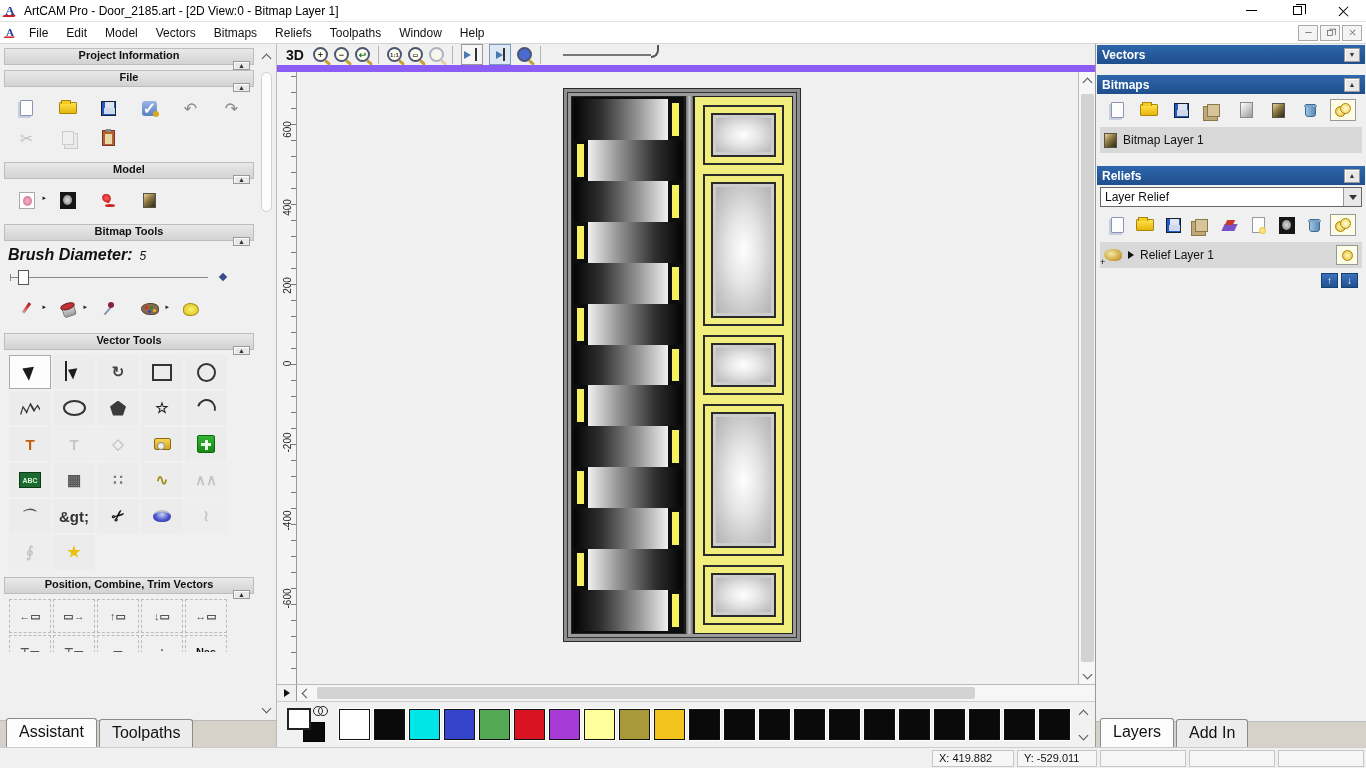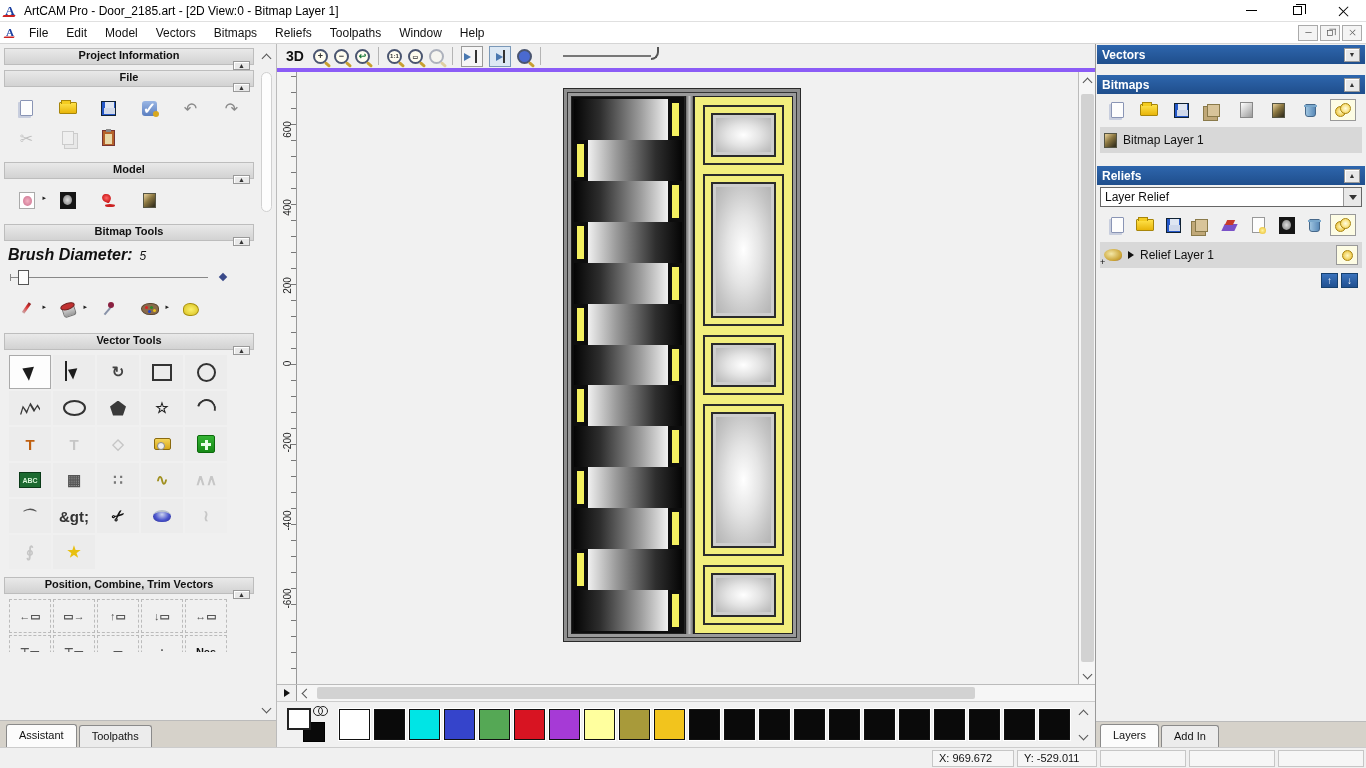--- a/index.html
+++ b/index.html
@@ -137,27 +137,27 @@
   .lp-scroll { position:absolute; right:2px; top:2px; bottom:28px; width:15px; }
   .lp-scroll .chev { position:absolute; left:0; width:15px; height:15px; color:#555; font-size:11px; text-align:center; line-height:13px; }
   .lp-scroll .chev.up { top:6px; } .lp-scroll .chev.down { bottom:2px; }
   .lp-scroll .thumb { position:absolute; left:2px; top:26px; width:11px; height:140px; background:#fdfdfd; border:1px solid #d0d0d0; border-radius:6px; }
   .chevron { display:inline-block; width:7px; height:7px; border-left:1.6px solid #555; border-bottom:1.6px solid #555; }
   .chev-up { transform:rotate(135deg); } .chev-down { transform:rotate(-45deg); }
   .chev-left { transform:rotate(45deg); }
 
   
   .lp-tabs { position:absolute; left:0; bottom:0; width:100%; height:27px; background:#d6d2ca; display:flex; align-items:flex-end; padding-left:6px; border-top:1px solid #bbb; }
-  .atab { background:#f4f4f4; border:1px solid #8a8a8a; border-bottom:none; border-radius:3px 3px 0 0; padding:4px 12px 5px 12px; font-size:11px; position:relative; }
+  .atab { background:#f4f4f4; border:1px solid #8a8a8a; border-bottom:none; border-radius:3px 3px 0 0; padding:4px 12px 5px 12px; font-size:16px; position:relative; }
   .atab.active { background:#fcfcfc; z-index:2; padding-bottom:6px; }
   .atab.inactive { background:#ececec; margin-left:2px; }
 
   
   .canvas-col { flex:1; display:flex; flex-direction:column; background:#f0f0f0; min-width:0; }
-  .canvas-toolbar { height:28px; display:flex; align-items:center; padding:0 6px; gap:6px; border-bottom:4px solid #8b5cf6; }
+  .canvas-toolbar { height:28px; display:flex; align-items:center; padding:0 6px; gap:6px; border-bottom:7px solid #8b5cf6; }
   .t3d { font-weight:bold; font-size:14px; padding:1px 3px; }
   .mag { position:relative; width:15px; height:15px; border:2px solid #4a5570; border-radius:50%; background:#fffdf0; display:flex; align-items:center; justify-content:center; font-size:9px; font-weight:bold; color:#333; }
   .mag::after { content:""; position:absolute; width:7px; height:3px; background:#c8a030; bottom:-4px; right:-5px; transform:rotate(40deg); border-radius:2px; }
   .mag.blue { background:#4a6ad0; }
   .mag .m11 { font-size:6px; }
   .tsep { width:1px; height:18px; background:#b4b4b4; margin:0 2px; }
   .snap-btn { width:22px; height:21px; display:flex; align-items:center; justify-content:center; border:1px solid transparent; }
   .snap-btn.framed { border:1px solid #9a9a9a; background:#f6f6f6; }
   .snap-btn.pressed { border:1px solid #7a98b8; background:#dce8f4; }
   .snapicon { position:relative; width:15px; height:13px; }
@@ -789,19 +789,19 @@
 
       <div class="rp-tabs">
         <span class="atab active">Layers</span>
         <span class="atab inactive">Add In</span>
       </div>
     </div>
   </div>
 
   <div class="statusbar">
     <span class="sb-cell sb-spacer"></span>
-    <span class="sb-cell sb-x">X: 969.672</span>
+    <span class="sb-cell sb-x">X: 419.882</span>
     <span class="sb-cell sb-y">Y: -529.011</span>
     <span class="sb-cell sb-e"></span>
     <span class="sb-cell sb-e"></span>
     <span class="sb-cell sb-e"></span>
   </div>
 </div>
 
 </body></html>

